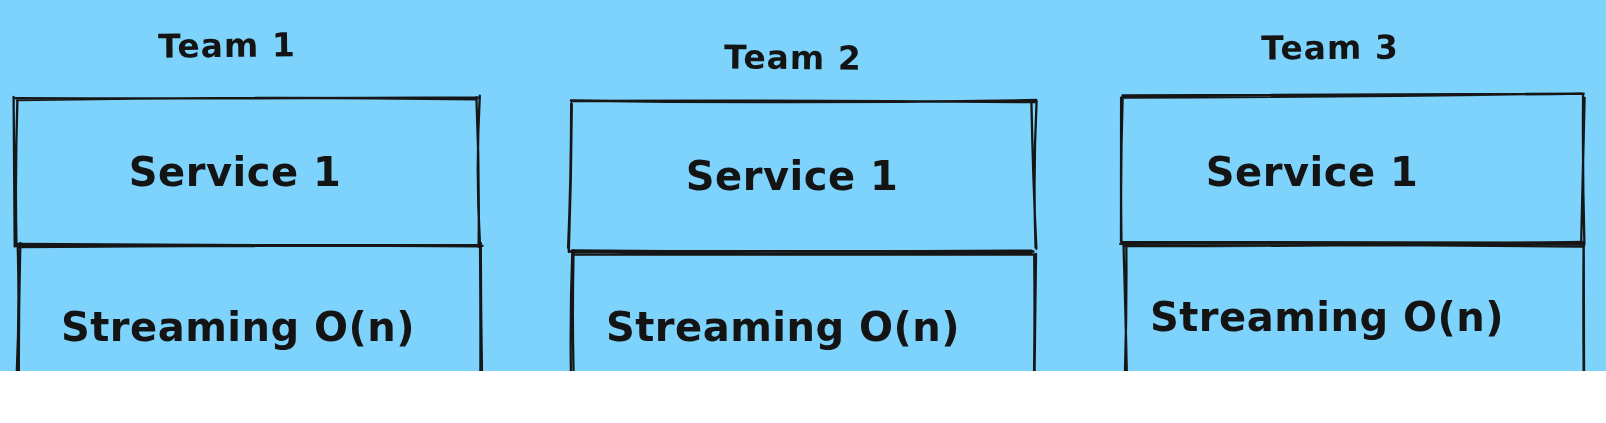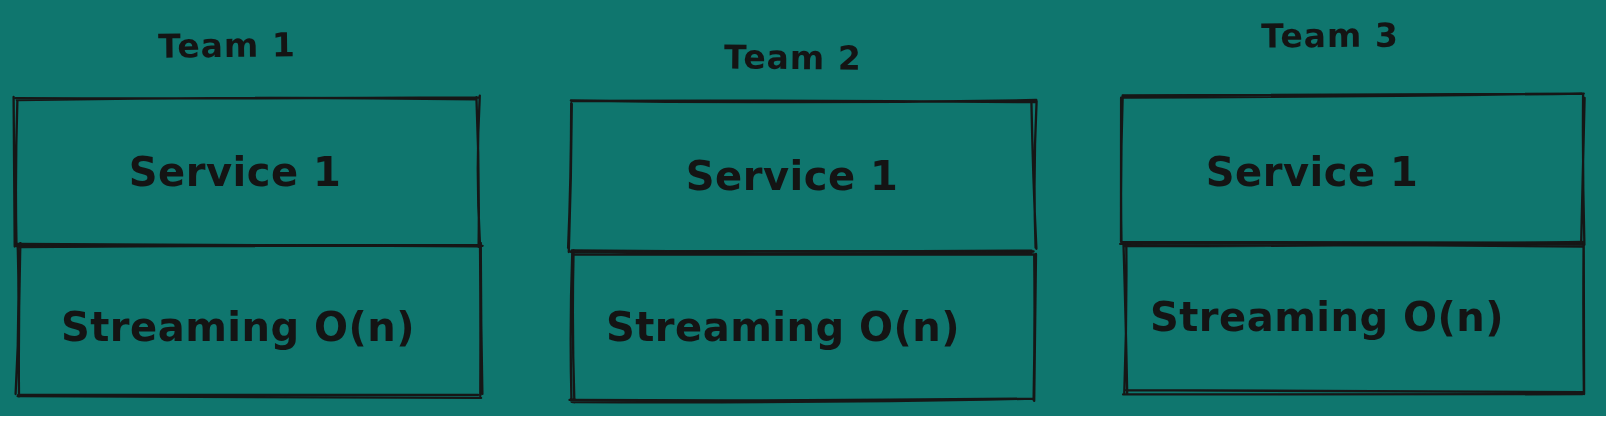--- a/index.html
+++ b/index.html
@@ -3,22 +3,22 @@
 <meta charset="utf-8">
 <style>
   html, body {
     margin: 0;
     padding: 0;
     background: #ffffff;
   }
   #canvas {
     position: relative;
     width: 1606px;
-    height: 416px;
-    background: #0f766e;
+    height: 371px;
+    background: #7dd3fc;
     overflow: hidden;
     font-family: "DejaVu Sans", sans-serif;
     color: #141414;
   }
   .team-title {
     position: absolute;
     transform: translate(-50%, 0);
     font-size: 33px;
     font-weight: bold;
     letter-spacing: 1px;
@@ -51,21 +51,21 @@
   #box-1b  { left: 18px;  top: 245px; width: 462px; height: 151px; }
   #label-1a { left: 219px; top: 74px; }   
   #label-1b { left: 220px; top: 82px; }
   
   #title-2 { left: 793px; top: 38px; transform: translate(-50%,0) rotate(0.5deg); }
   #box-2a  { left: 570px; top: 102px; width: 464px; height: 148px; }
   #box-2b  { left: 572px; top: 253px; width: 462px; height: 148px; }
   #label-2a { left: 222px; top: 74px; }
   #label-2b { left: 211px; top: 74px; }
   
-  #title-3 { left: 1330px; top: 16px; transform: translate(-50%,0) rotate(-0.4deg); }
+  #title-3 { left: 1330px; top: 28px; transform: translate(-50%,0) rotate(-0.4deg); }
   #box-3a  { left: 1122px; top: 96px;  width: 460px; height: 148px; }
   #box-3b  { left: 1125px; top: 244px; width: 458px; height: 148px; }
   #label-3a { left: 190px; top: 76px; }
   #label-3b { left: 202px; top: 73px; }
 </style>
 </head>
 <body>
 
 <div id="canvas">
 

